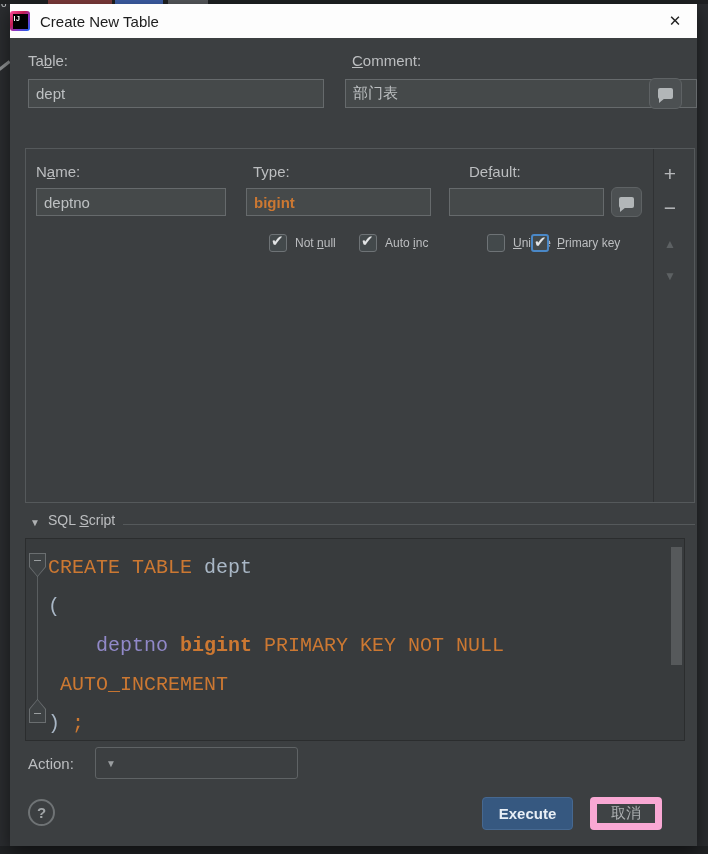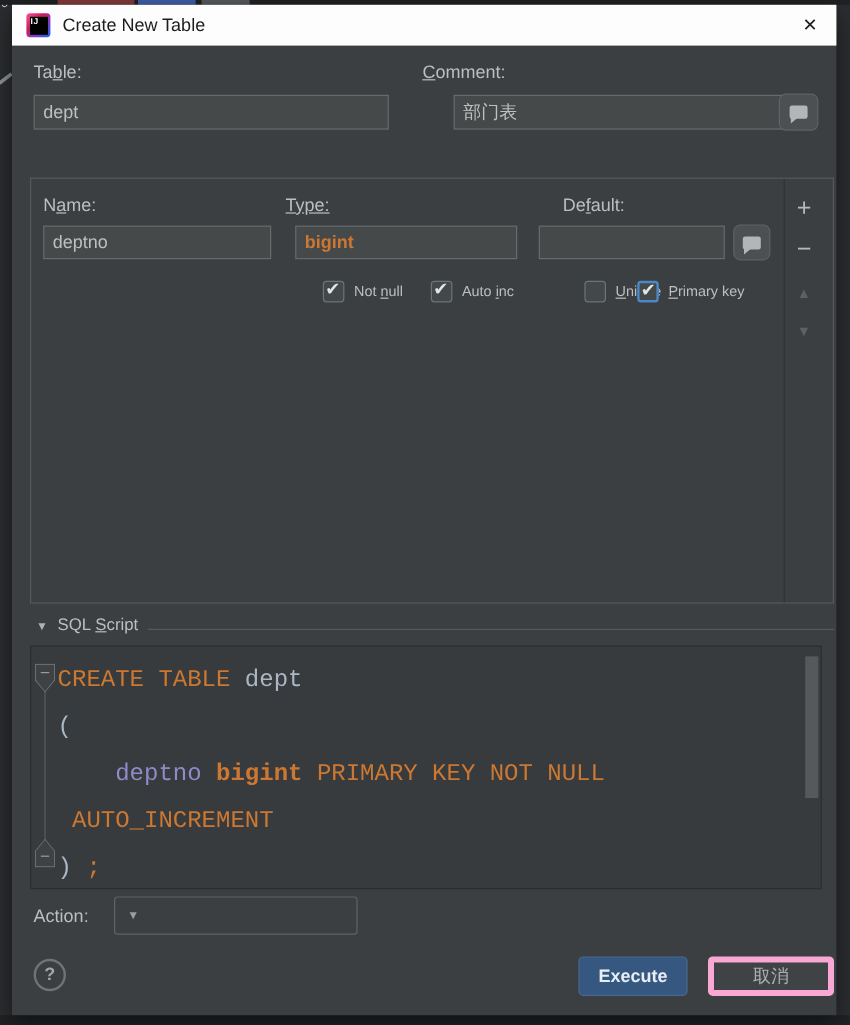--- a/index.html
+++ b/index.html
@@ -17,21 +17,21 @@
   .frag-blue { left:115px; top:0; width:48px; height:4px; background:#3e5fa8; }
   .frag-gray { left:168px; top:0; width:40px; height:4px; background:#56595c; }
   .frag-o { left:1px; top:-2px; color:#cfd2d4; font-size:10px; }
   .frag-diag { left:-2px; top:64px; width:13px; height:3px; background:#8f9294; transform:rotate(-38deg); }
 
   
   #dialog { position:absolute; left:10px; top:4px; width:687px; height:842px;
             background:#3c3f41; box-shadow:0 6px 18px rgba(0,0,0,.55); }
 
   #titlebar { position:absolute; left:0; top:0; width:687px; height:34px; background:#fdfdfd;
-              display:flex; align-items:center; padding-left:12px; }
+              display:flex; align-items:center; }
   #app-icon { width:20px; height:20px; border-radius:3px; padding:2.5px;
               background:linear-gradient(135deg,#fc4f9e 0%,#c41e52 38%,#8f35c0 60%,#0f62f5 100%); }
   #app-icon .inner { width:100%; height:100%; background:#000; color:#fff; font-size:7px; font-weight:bold;
                      display:flex; align-items:flex-start; justify-content:flex-start; padding:1px; letter-spacing:.5px;}
   #title-text { margin-left:10px; color:#1d1d1d; font-size:15px; }
   #close-btn { position:absolute; right:10px; top:5px; width:24px; height:24px; color:#222;
                font-size:15px; display:flex; align-items:center; justify-content:center; cursor:pointer; }
 
   .label { position:absolute; color:#bcbec0; font-size:15px; }
   .mn { text-decoration:underline; }
@@ -101,21 +101,21 @@
   #action-combo .val { color:#c8cacc; font-size:15px; flex:1; }
   #action-combo .arrow { color:#9a9ea0; font-size:10px; }
 
   #help-btn { position:absolute; left:18px; top:795px; width:27px; height:27px; border-radius:50%;
               border:2px solid #6f7375; color:#a2a6a8; font-size:15px; font-weight:bold;
               display:flex; align-items:center; justify-content:center; cursor:pointer; }
   .btn { position:absolute; top:793px; height:33px; border-radius:4px; font-size:15px;
          display:flex; align-items:center; justify-content:center; cursor:pointer; }
   #execute-btn { left:472px; width:91px; background:#365880; border:1px solid #466890;
                  color:#e8eef5; font-weight:bold; }
-  #cancel-btn { left:580px; width:105px; background:#3f4345; border:5px solid #f9a8d4; color:#adb0b2; }
+  #cancel-btn { left:580px; width:72px; background:#3f4345; border:7px solid #f9a8d4; color:#adb0b2; }
 </style>
 </head>
 <body>
 
 <div id="bg-left" class="bg-strip">
   <span class="frag frag-o">o</span>
   <div class="frag frag-diag"></div>
 </div>
 <div id="bg-right" class="bg-strip">
   
@@ -139,31 +139,31 @@
     </div>
     <span id="title-text">Create New Table</span>
     <div id="close-btn">✕</div>
   </div>
 
   <span class="label" style="left:18px;top:48px;"><span>Ta</span><span class="mn">b</span><span>le:</span></span>
   <span class="label" style="left:342px;top:48px;"><span></span><span class="mn">C</span><span>omment:</span></span>
   <div class="tfield" style="left:18px;top:75px;width:296px;height:29px;">
       <span>dept</span>
     </div>
-  <div class="tfield" style="left:335px;top:75px;width:296px;height:29px;margin-left:33px;">
+  <div class="tfield" style="left:335px;top:75px;width:352px;height:29px;">
       <span>部门表</span>
     </div>
   <div class="cmt-btn" style="left:639px;top:74px;width:33px;height:31px;">
     <div class="bubble"></div>
   </div>
 
 
   <div id="panel">
     <span class="p-label" style="left:10px;top:14px;"><span>N</span><span class="mn">a</span><span>me:</span></span>
-    <span class="p-label" style="left:212px;top:14px;text-decoration:underline;"><span>Type:</span></span>
+    <span class="p-label" style="left:227px;top:14px;"><span>Type:</span></span>
     <span class="p-label" style="left:423px;top:14px;margin-left:20px;"><span>De</span><span class="mn">f</span><span>ault:</span></span>
 
     <div class="p-field" style="left:10px;top:39px;width:190px;height:28px;">
         <span>deptno</span>
       </div>
     <div class="p-field" id="type-input" style="left:220px;top:39px;width:185px;height:28px;">
         <span>bigint</span>
       </div>
     <div class="p-field" style="left:423px;top:39px;width:155px;height:28px;">
         <span></span>

